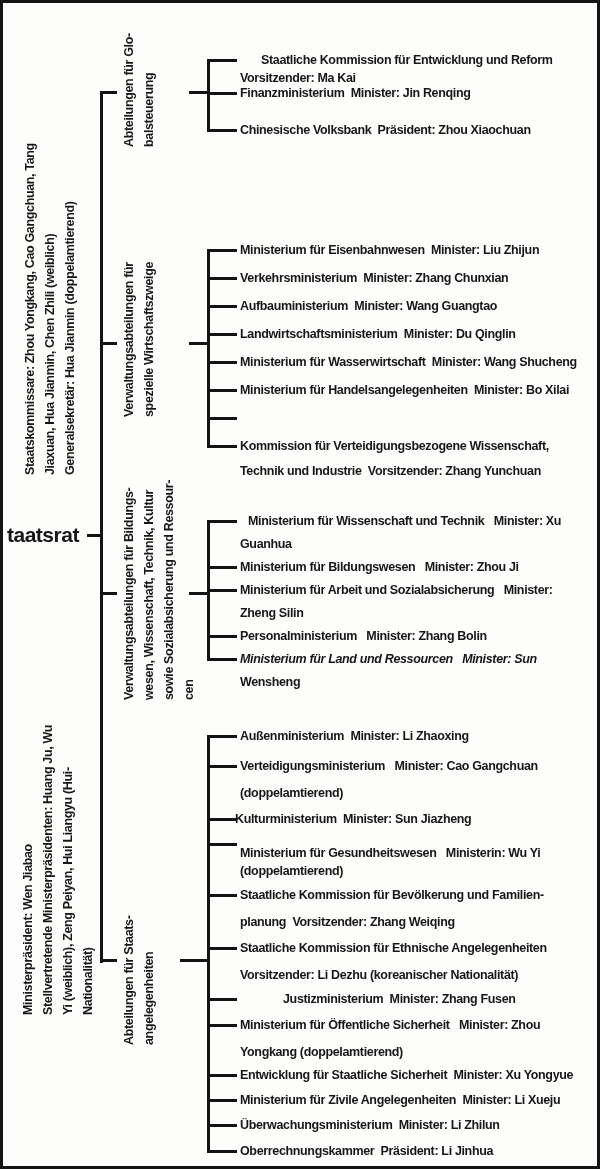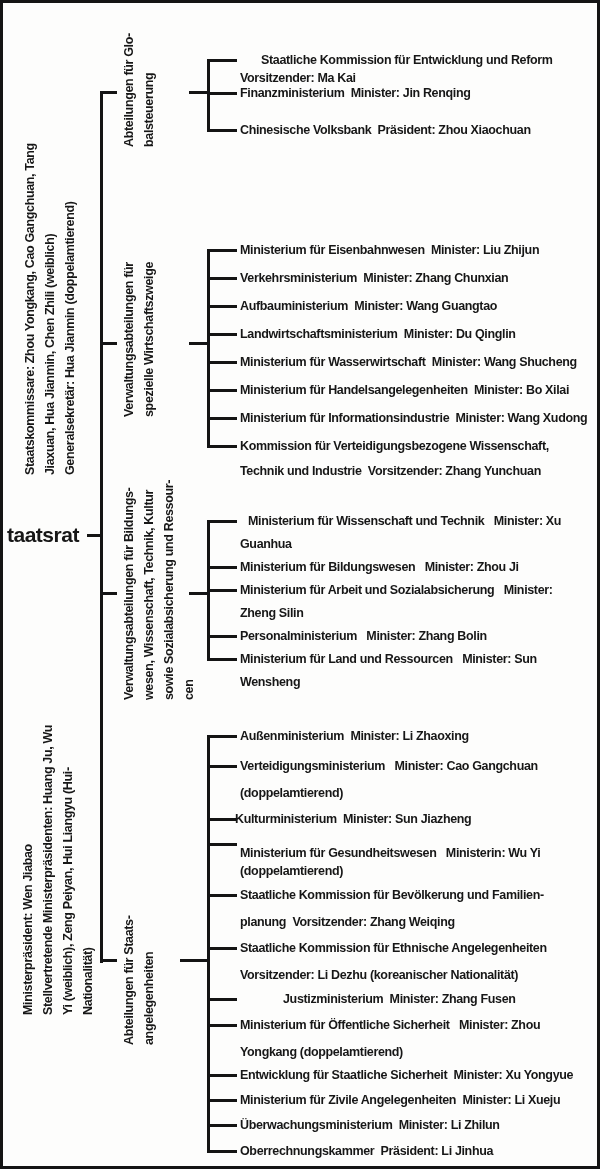--- a/index.html
+++ b/index.html
@@ -88,21 +88,20 @@
     <div class="txt" style="left: 237px; top: 266px;">Verkehrsministerium  Minister: Zhang Chunxian</div>
     <div class="hline" style="left: 204px; top: 302px; width: 30px;"></div>
     <div class="txt" style="left: 237px; top: 294px;">Aufbauministerium  Minister: Wang Guangtao</div>
     <div class="hline" style="left: 204px; top: 330px; width: 30px;"></div>
     <div class="txt" style="left: 237px; top: 322px;">Landwirtschaftsministerium  Minister: Du Qinglin</div>
     <div class="hline" style="left: 204px; top: 358px; width: 30px;"></div>
     <div class="txt" style="left: 237px; top: 350px;">Ministerium für Wasserwirtschaft  Minister: Wang Shucheng</div>
     <div class="hline" style="left: 204px; top: 386px; width: 30px;"></div>
     <div class="txt" style="left: 237px; top: 378px;">Ministerium für Handelsangelegenheiten  Minister: Bo Xilai</div>
     <div class="hline" style="left: 204px; top: 414px; width: 30px;"></div>
-    <div class="txt" style="left: 237px; top: 406px;">Ministerium für Informationsindustrie  Minister: Wang Xudong</div>
     <div class="hline" style="left: 204px; top: 442px; width: 30px;"></div>
     <div class="txt" style="left: 237px; top: 434px;">Kommission für Verteidigungsbezogene Wissenschaft,</div>
     <div class="txt" style="left: 237px; top: 459px;">Technik und Industrie  Vorsitzender: Zhang Yunchuan</div>
     <div class="hline" style="left: 97px; top: 589px; width: 17px;"></div>
     <div class="vtext" style="left: 116px; top: 447px; width: 82px; height: 250px;">
       <div>Verwaltungsabteilungen für Bildungs-</div>
       <div>wesen, Wissenschaft, Technik, Kultur</div>
       <div>sowie Sozialabsicherung und Ressour-</div>
       <div>cen</div>
     </div>
@@ -112,21 +111,21 @@
     <div class="txt" style="left: 237px; top: 509px; padding-left: 8px;">Ministerium für Wissenschaft und Technik   Minister: Xu</div>
     <div class="txt" style="left: 237px; top: 532px;">Guanhua</div>
     <div class="hline" style="left: 204px; top: 563px; width: 30px;"></div>
     <div class="txt" style="left: 237px; top: 555px;">Ministerium für Bildungswesen   Minister: Zhou Ji</div>
     <div class="hline" style="left: 204px; top: 586px; width: 30px;"></div>
     <div class="txt" style="left: 237px; top: 578px;">Ministerium für Arbeit und Sozialabsicherung   Minister:</div>
     <div class="txt" style="left: 237px; top: 601px;">Zheng Silin</div>
     <div class="hline" style="left: 204px; top: 632px; width: 30px;"></div>
     <div class="txt" style="left: 237px; top: 624px;">Personalministerium   Minister: Zhang Bolin</div>
     <div class="hline" style="left: 204px; top: 655px; width: 30px;"></div>
-    <div class="txt" style="left: 237px; top: 647px;">Ministerium für Land und Ressourcen   Minister: Sun</div>
+    <div class="txt" style="left: 237px; top: 647px; font-style: italic;">Ministerium für Land und Ressourcen   Minister: Sun</div>
     <div class="txt" style="left: 237px; top: 670px;">Wensheng</div>
     <div class="hline" style="left: 97px; top: 956px; width: 17px;"></div>
     <div class="vtext" style="left: 116px; top: 889px; width: 44px; height: 153px;">
       <div>Abteilungen für Staats-</div>
       <div>angelegenheiten</div>
     </div>
     <div class="hline" style="left: 177px; top: 956px; width: 30px;"></div>
     <div class="vline" style="left: 204px; top: 732px; height: 418px;"></div>
     <div class="hline" style="left: 204px; top: 732px; width: 30px;"></div>
     <div class="txt" style="left: 237px; top: 724px;">Außenministerium  Minister: Li Zhaoxing</div>

